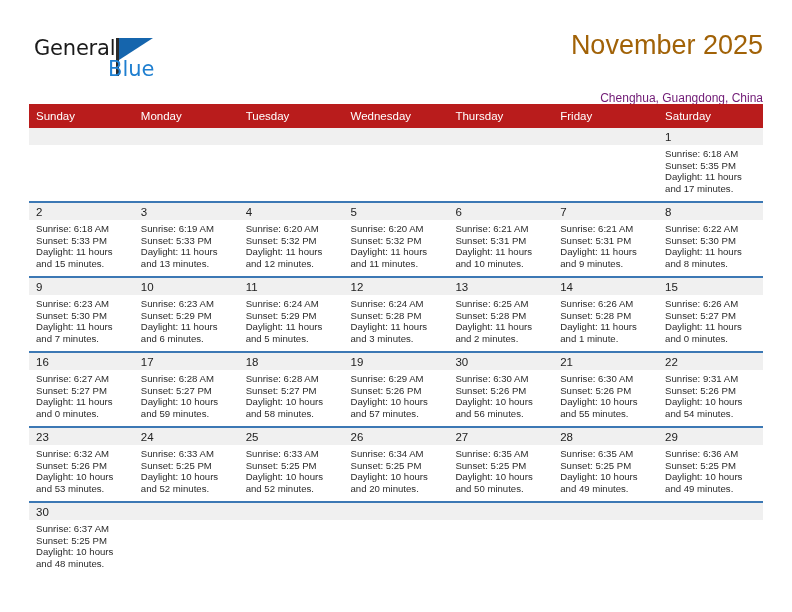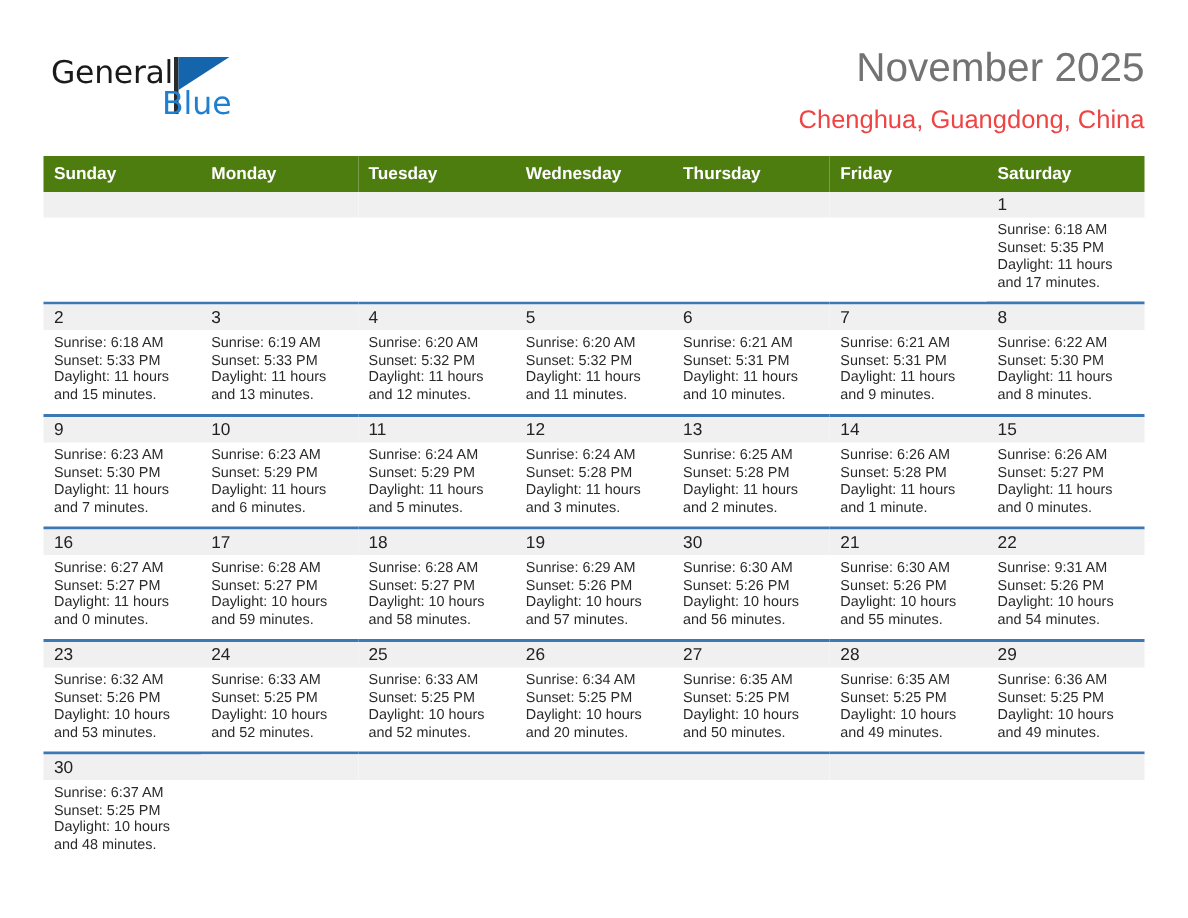--- a/index.html
+++ b/index.html
@@ -74,46 +74,47 @@
   }
 
   .title-block {
     position: absolute;
     right: 0;
     top: 0;
     text-align: right;
   }
   .cal-title {
     font-size: 27px;
-    color: #737373;
+    color: #a16207;
     line-height: 34px;
     white-space: nowrap;
+    text-align: center;
   }
   .cal-subtitle {
-    font-size: 17px;
-    color: #ef4444;
+    font-size: 12px;
+    color: #701a75;
     line-height: 22px;
-    margin-top: 7px;
+    margin-top: 25px;
     white-space: nowrap;
   }
 
   
   .calendar {
     position: absolute;
     left: 29px;
     top: 104px;
     width: 734px;
     border-collapse: collapse;
     table-layout: fixed;
   }
   .calendar th {
-    background: #4d7c0f;
+    background: #b91c1c;
     color: #ffffff;
     font-size: 11.5px;
-    font-weight: bold;
+    font-weight: normal;
     text-align: left;
     padding: 6px 0 6px 7px;
     height: 20px;
     box-sizing: border-box;
   }
   .calendar td {
     vertical-align: top;
     padding: 0;
     width: 104.85px;
     height: 73px;

